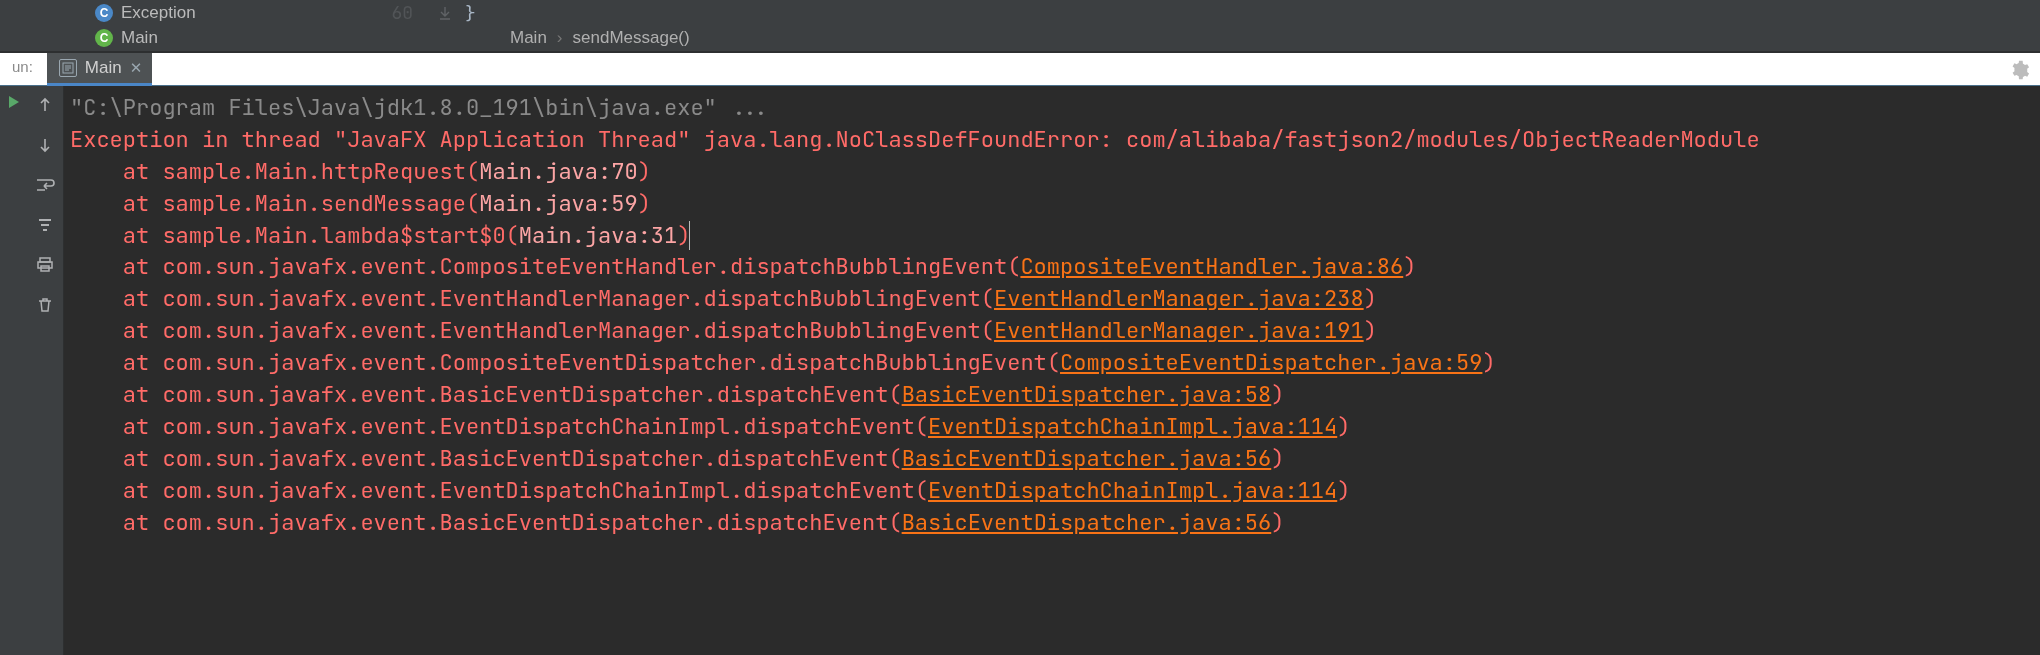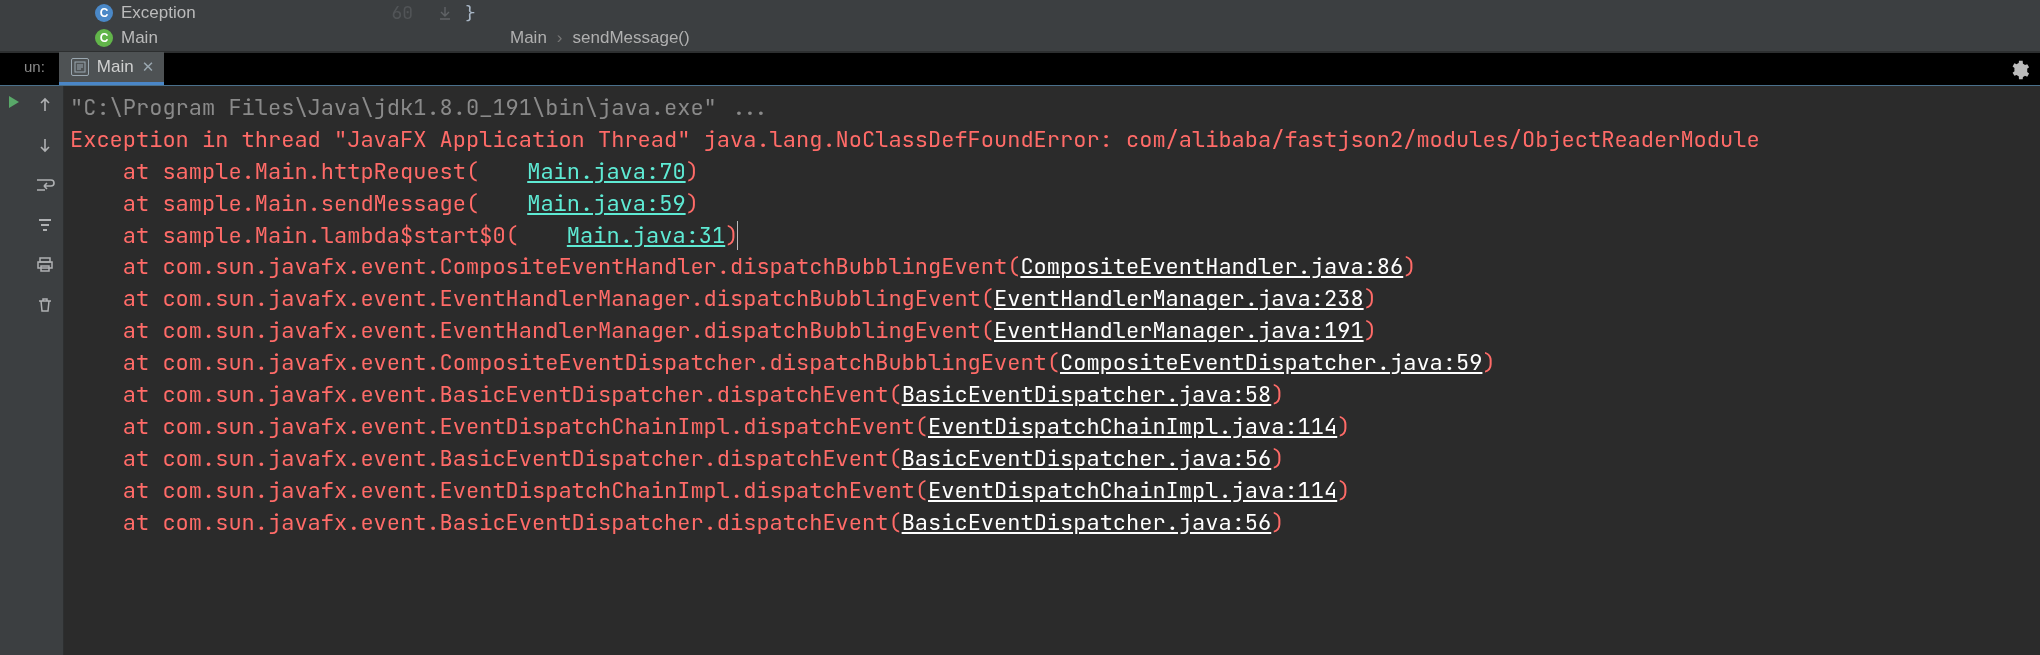--- a/index.html
+++ b/index.html
@@ -39,25 +39,25 @@
   .editor-strip { flex:1; display:flex; flex-direction:column; }
   .gutter-line  { height:26px; display:flex; align-items:center; color:#606366; font-family:"JetBrains Mono","Consolas",monospace; font-size:18px; }
   .gutter-num   { width:55px; text-align:right; padding-right:12px; opacity:.6;}
   .gutter-mark  { width:40px; display:flex; justify-content:center; color:#606366;}
   .code-text    { color:#a9b7c6; }
   .breadcrumb   { height:26px; display:flex; align-items:center; gap:10px; padding-left:140px; color:#b0b0b0; font-size:17px;}
   .breadcrumb .sep { color:#777; }
   
   .run-tabbar {
     height:34px;
-    background:#000000;
+    background:#ffffff;
     border-top:1px solid #2d2f30;
     border-bottom:1px solid #4a708b;
-    display:flex; align-items:flex-end;
-    padding-left:16px;
+    display:flex; align-items:flex-start;
+    padding-left:4px;
     position:relative;
   }
   .run-label { color:#8a8a8a; font-size:15px; padding:0 14px 6px 8px; align-self:center;}
   .run-tab {
     display:flex; align-items:center; gap:8px;
     background:#4e5254;
     padding:5px 10px 5px 12px;
     border-bottom:3px solid #4a86c7;
     color:#d0d0d0; font-size:17px;
   }
@@ -81,22 +81,22 @@
   .toolbar-col .tb { width:22px;height:22px; color:#afb1b3; cursor:pointer; display:flex;align-items:center;justify-content:center;}
   .console {
     flex:1; padding:6px 0 0 6px;
     font-family:"JetBrains Mono","Consolas",monospace;
     font-size:22px; line-height:1.45;
     white-space:pre; color:#bbbbbb;
     overflow:hidden;
   }
   .c-gray  { color:#8a8a8a; }
   .c-red   { color:#ff6b68; }
-  .c-link  { color:#5eead4; text-decoration:underline; cursor:pointer;margin-left:48px;}
-  .c-mlink { color:#ffffff; text-decoration:underline; cursor:pointer;}
+  .c-link  { color:#fca5a5; cursor:pointer;}
+  .c-mlink { color:#f97316; text-decoration:underline; cursor:pointer;}
   .caret   { border-left:1px solid #bbbbbb; margin-left:-1px;}
 </style>
 </head>
 <body>
 
 <div class="top-strip">
   <div class="project-tree">
     <div class="tree-row">
       <span class="tree-icon blue">C</span>
       <span>Exception</span>

